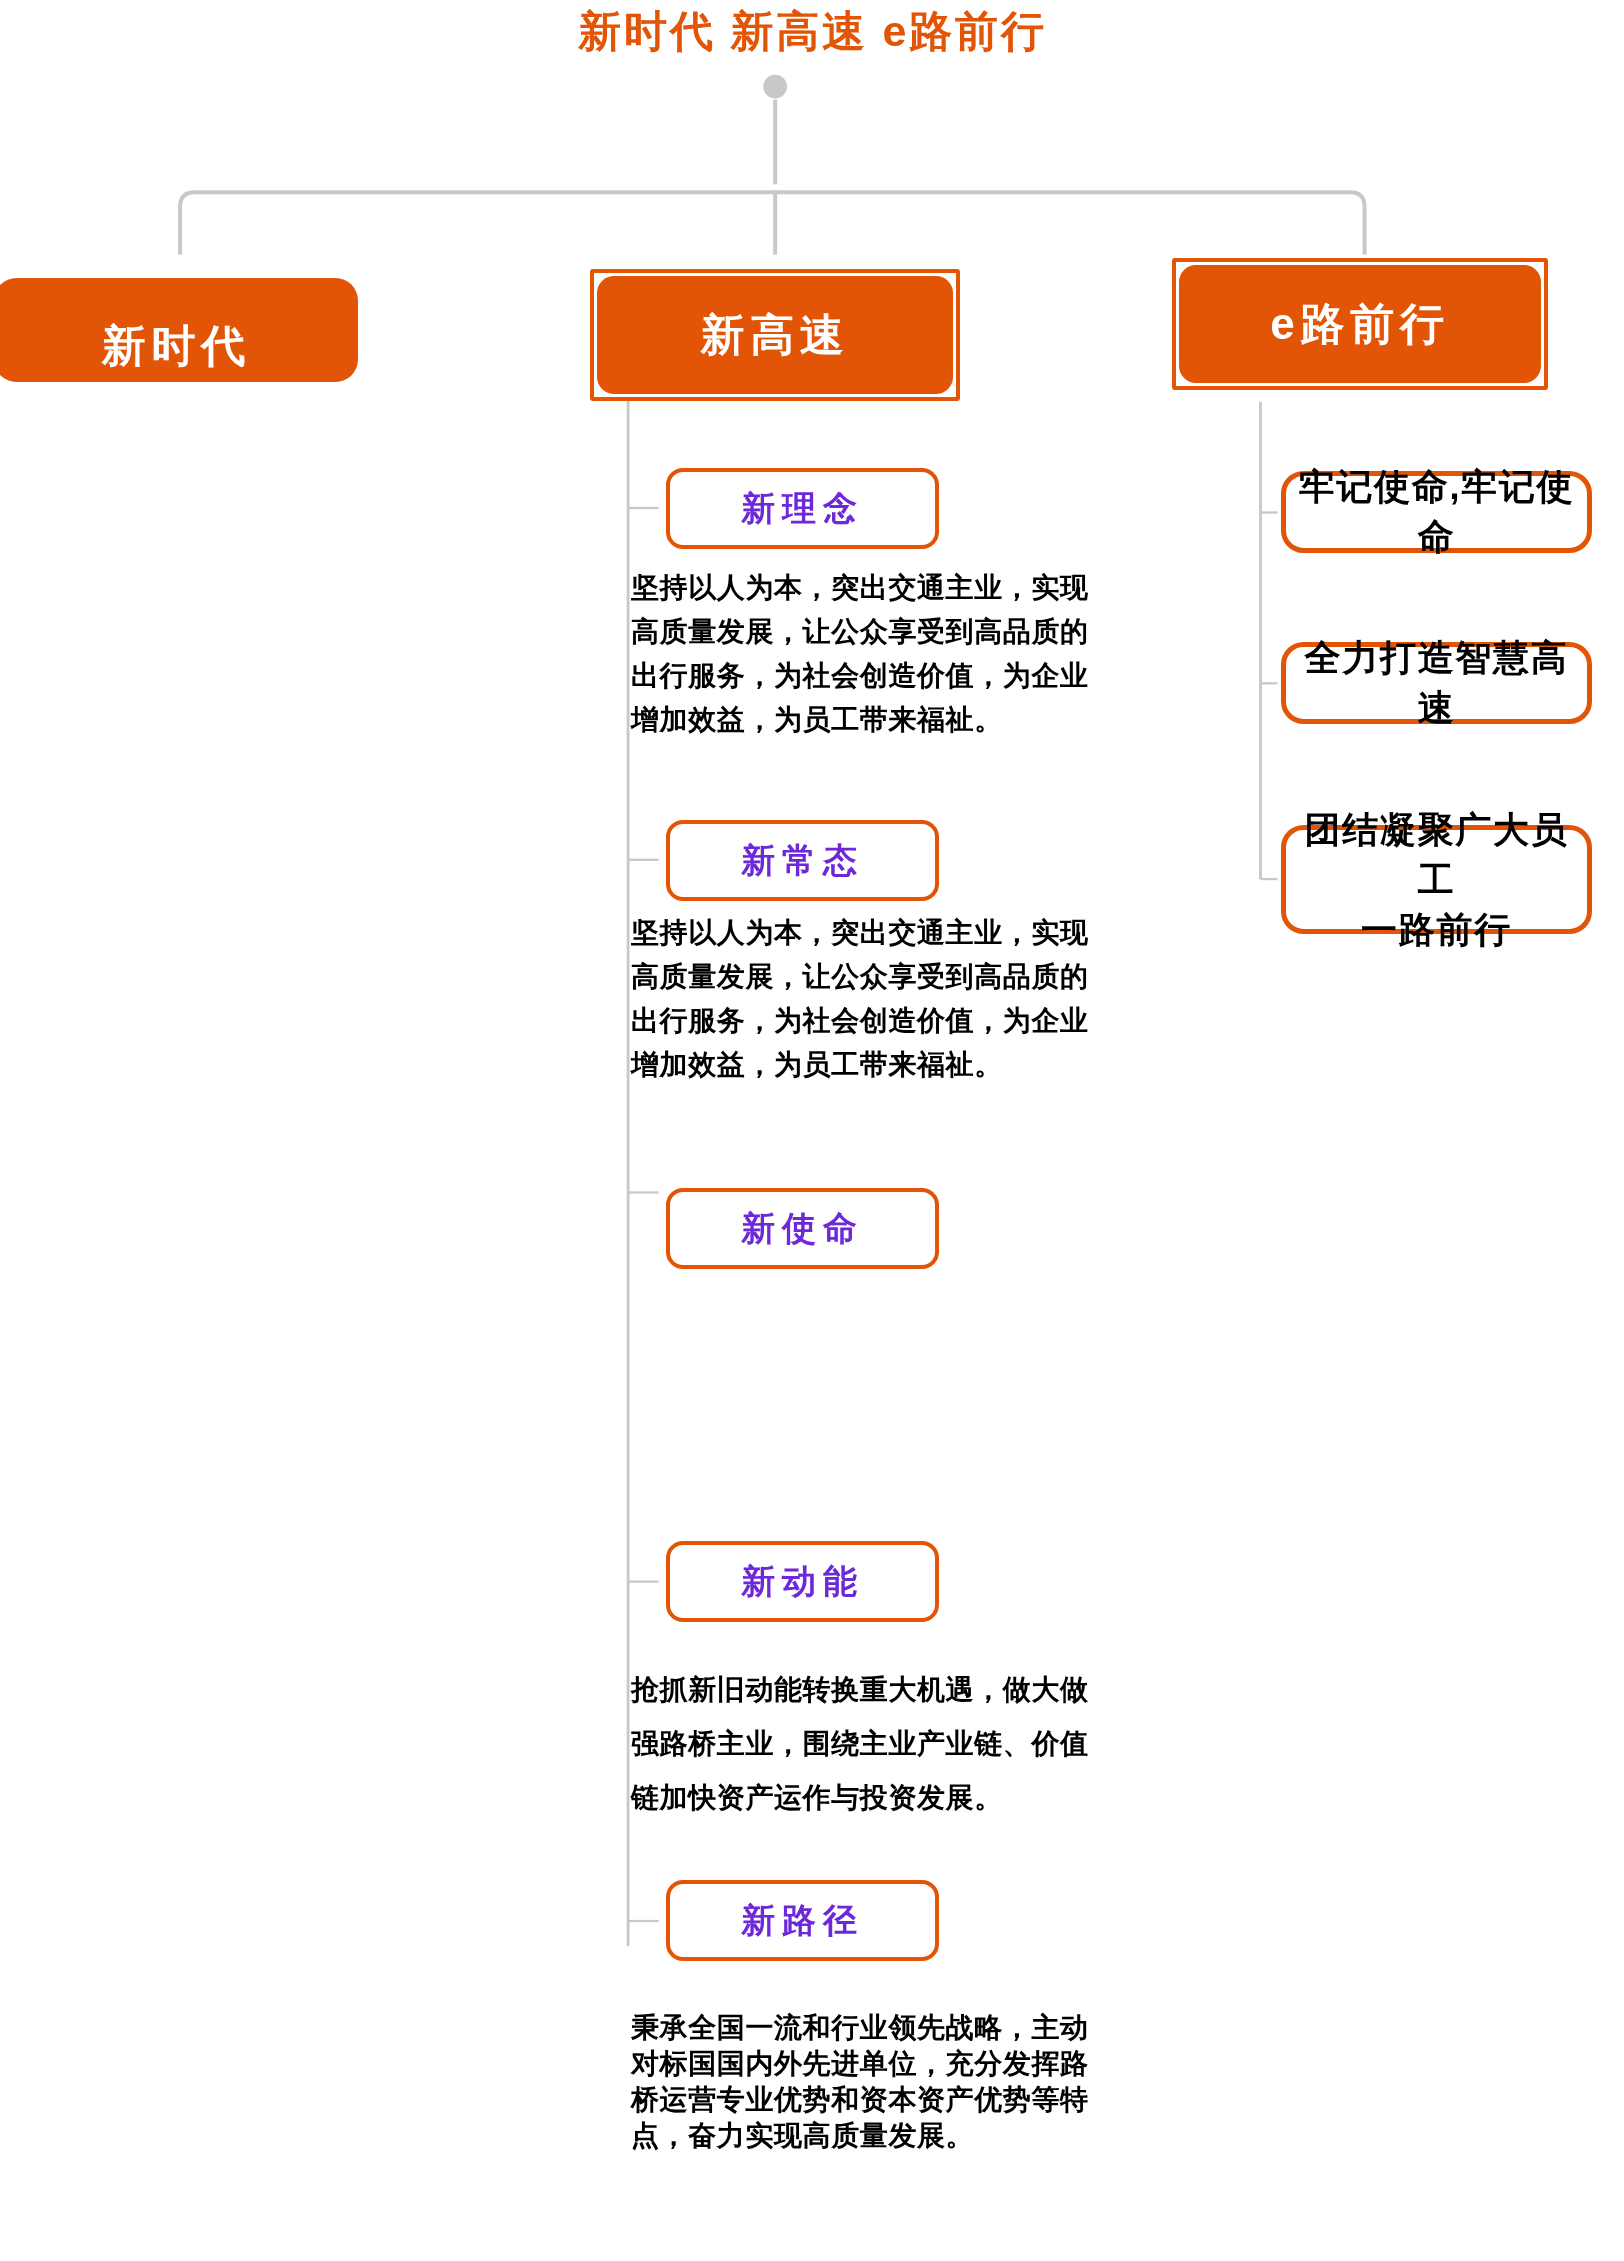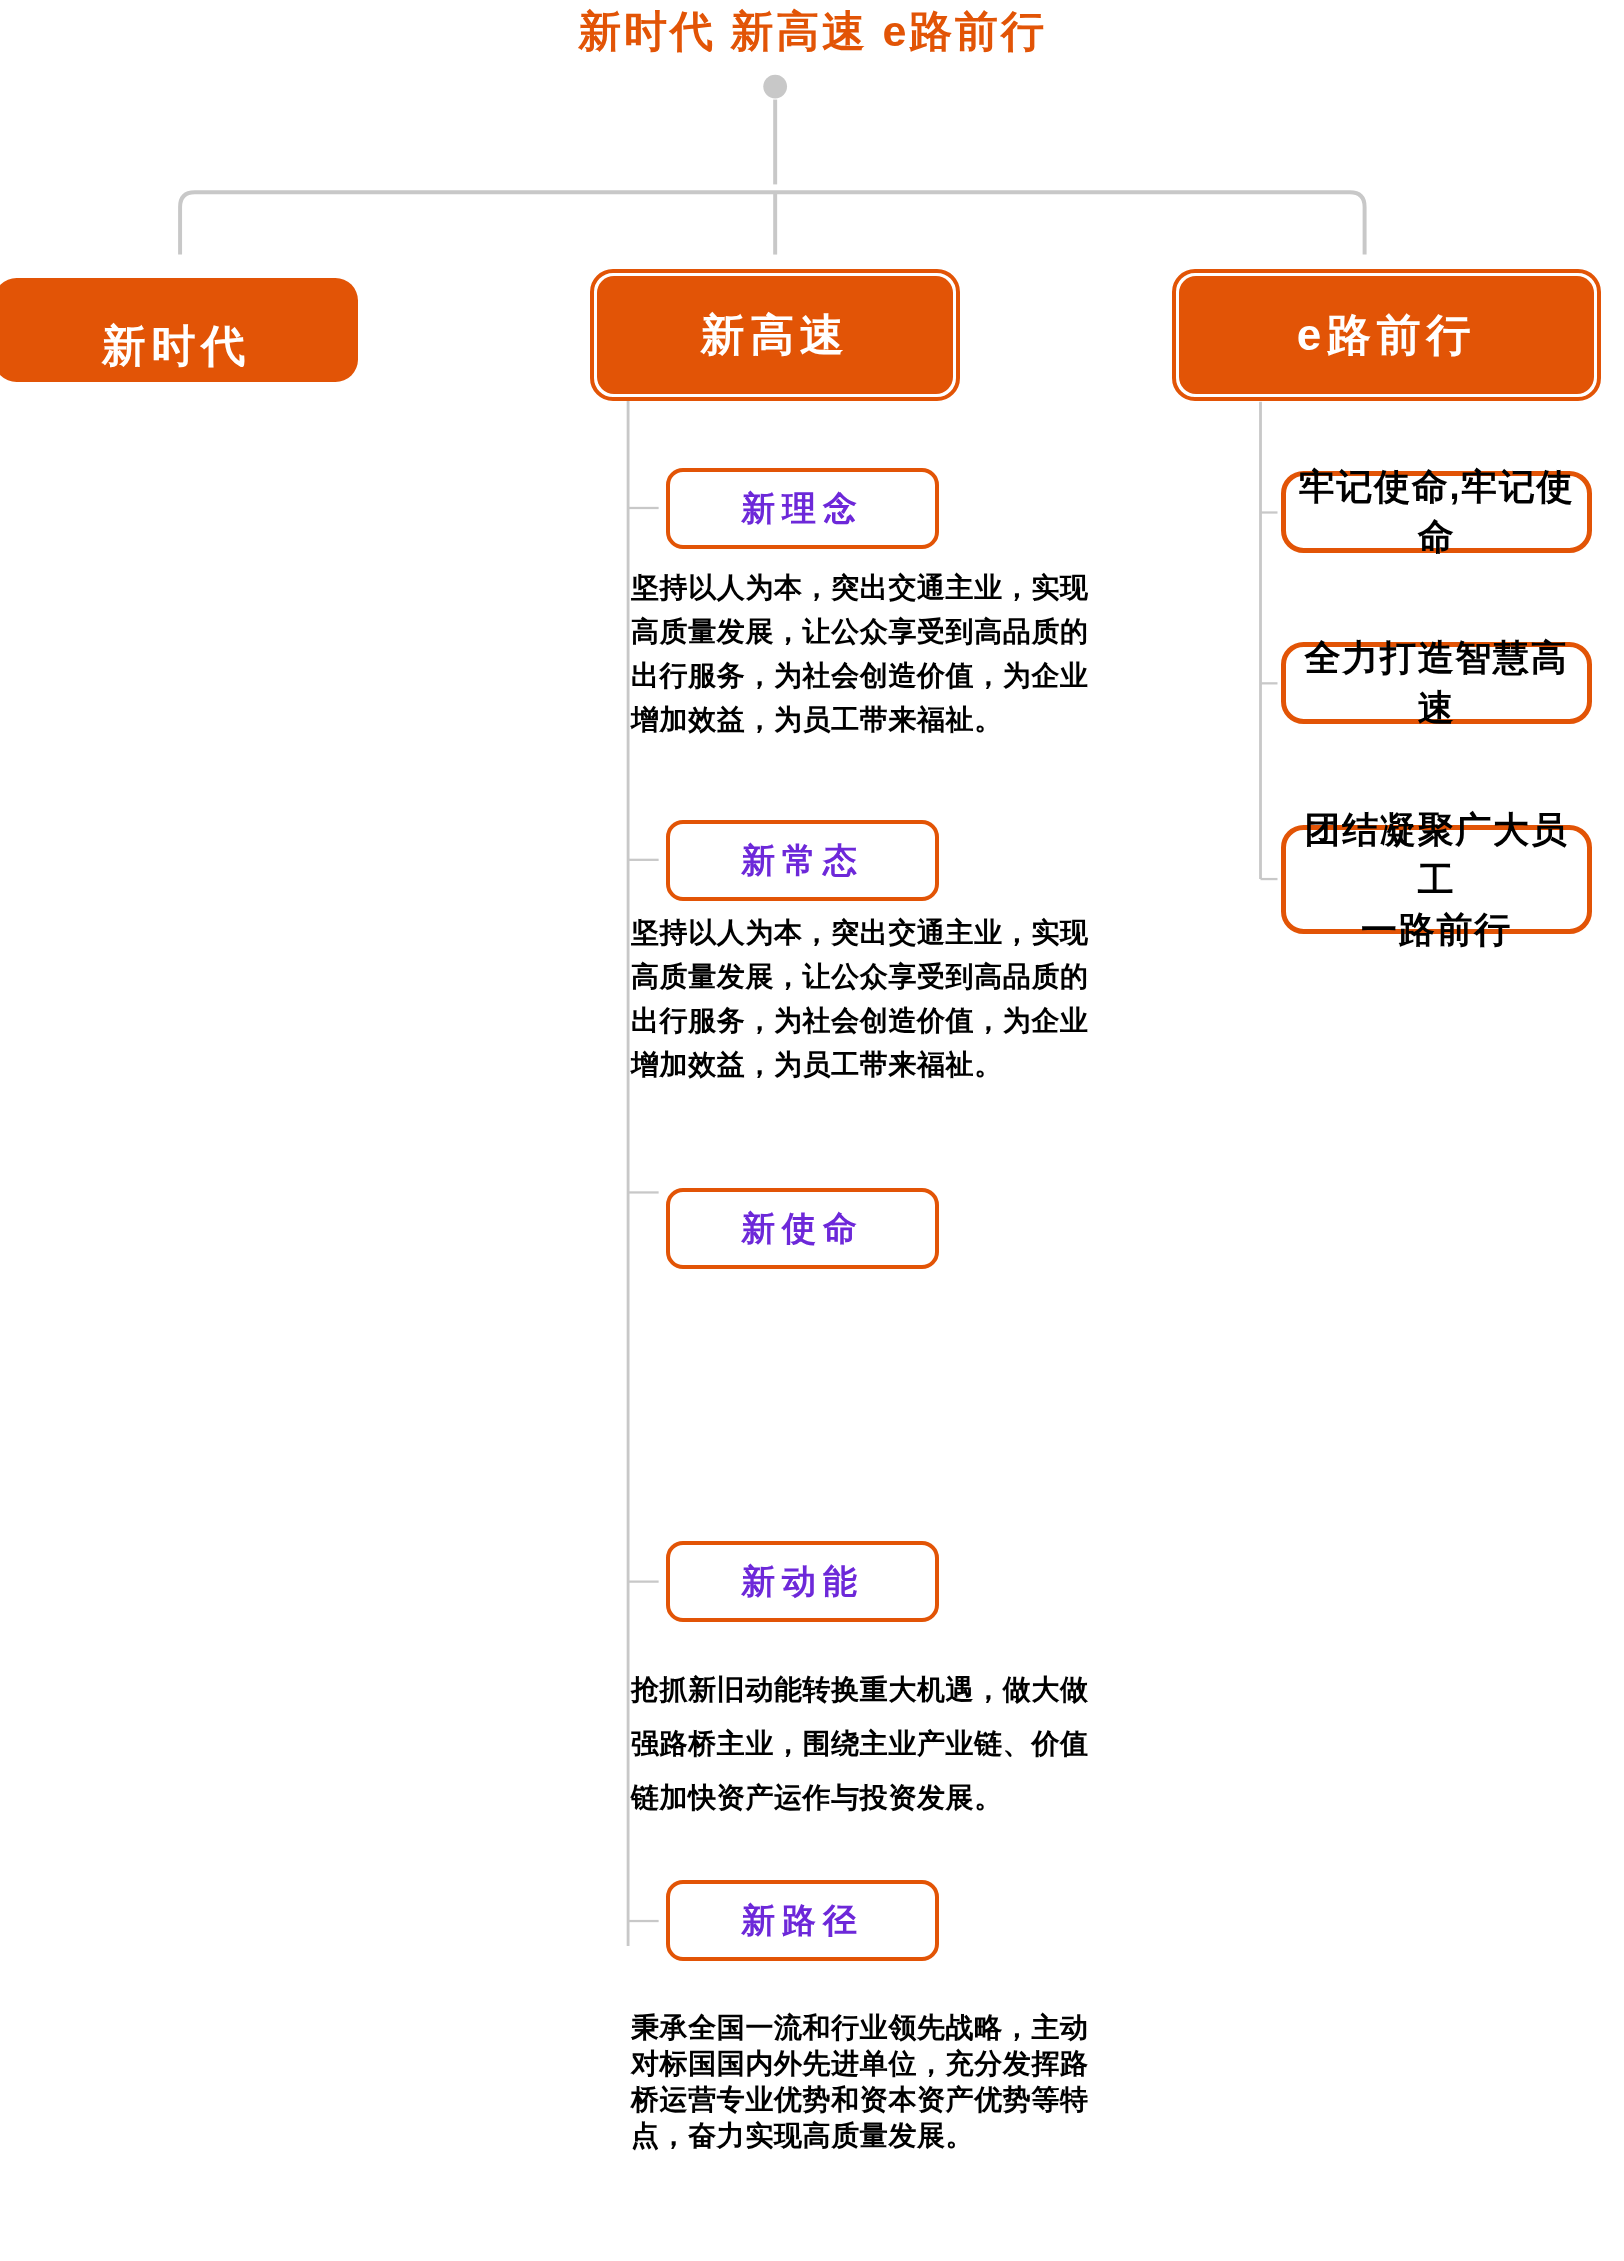--- a/index.html
+++ b/index.html
@@ -42,42 +42,42 @@
     font-size: 44px;
     font-weight: bold;
     letter-spacing: 5.7px;
     white-space: nowrap;
     margin-top: 32px;
   }
   .box-xinshidai { left: -5.7px; top: 278px; width: 364px; height: 104px; }
   .double-box {
     position: absolute;
     border: 4.5px solid #E25406;
-    border-radius: 23px;
+    border-radius: 3px;
     background: #ffffff;
     box-sizing: border-box;
     padding: 3px;
   }
   .double-box .inner {
     width: 100%; height: 100%;
     background: #E25406;
     border-radius: 17px;
     display: flex;
     align-items: center;
     justify-content: center;
   }
   .double-box .lbl {
     color: #ffffff;
     font-size: 44px;
     font-weight: bold;
     letter-spacing: 5.7px;
     white-space: nowrap;
   }
   .box-xingaosu    { left: 590px; top: 269px; width: 370px; height: 132px; }
-  .box-eluqianxing { left: 1172px; top: 269px; width: 429px; height: 132px; }
+  .box-eluqianxing { left: 1172px; top: 258px; width: 376px; height: 132px; }
   
   .sub-box {
     position: absolute;
     left: 666px;
     width: 273px;
     height: 81px;
     background: #ffffff;
     border: 4.5px solid #E25406;
     border-radius: 17px;
     box-sizing: border-box;

